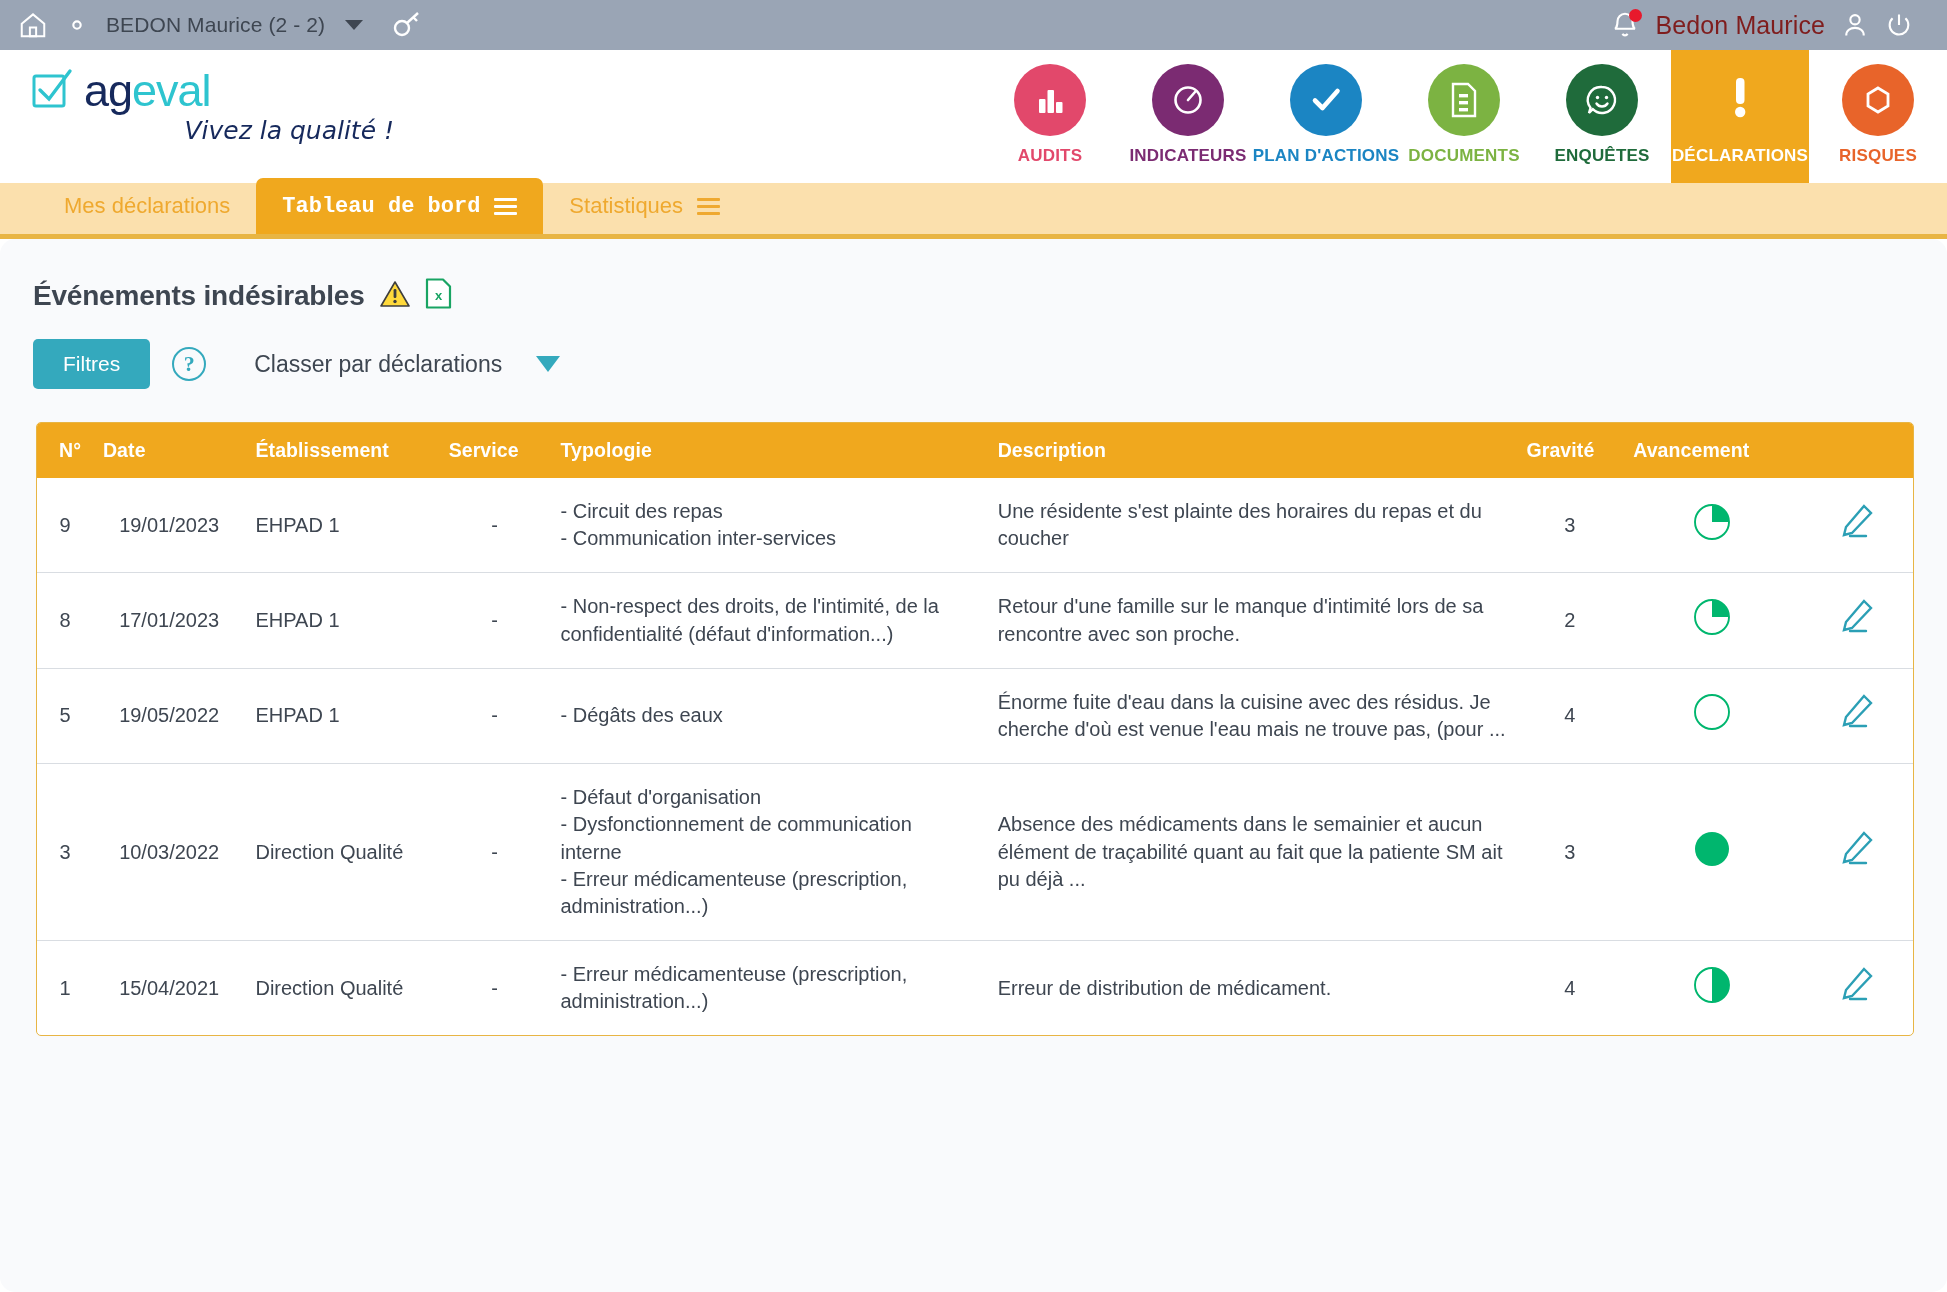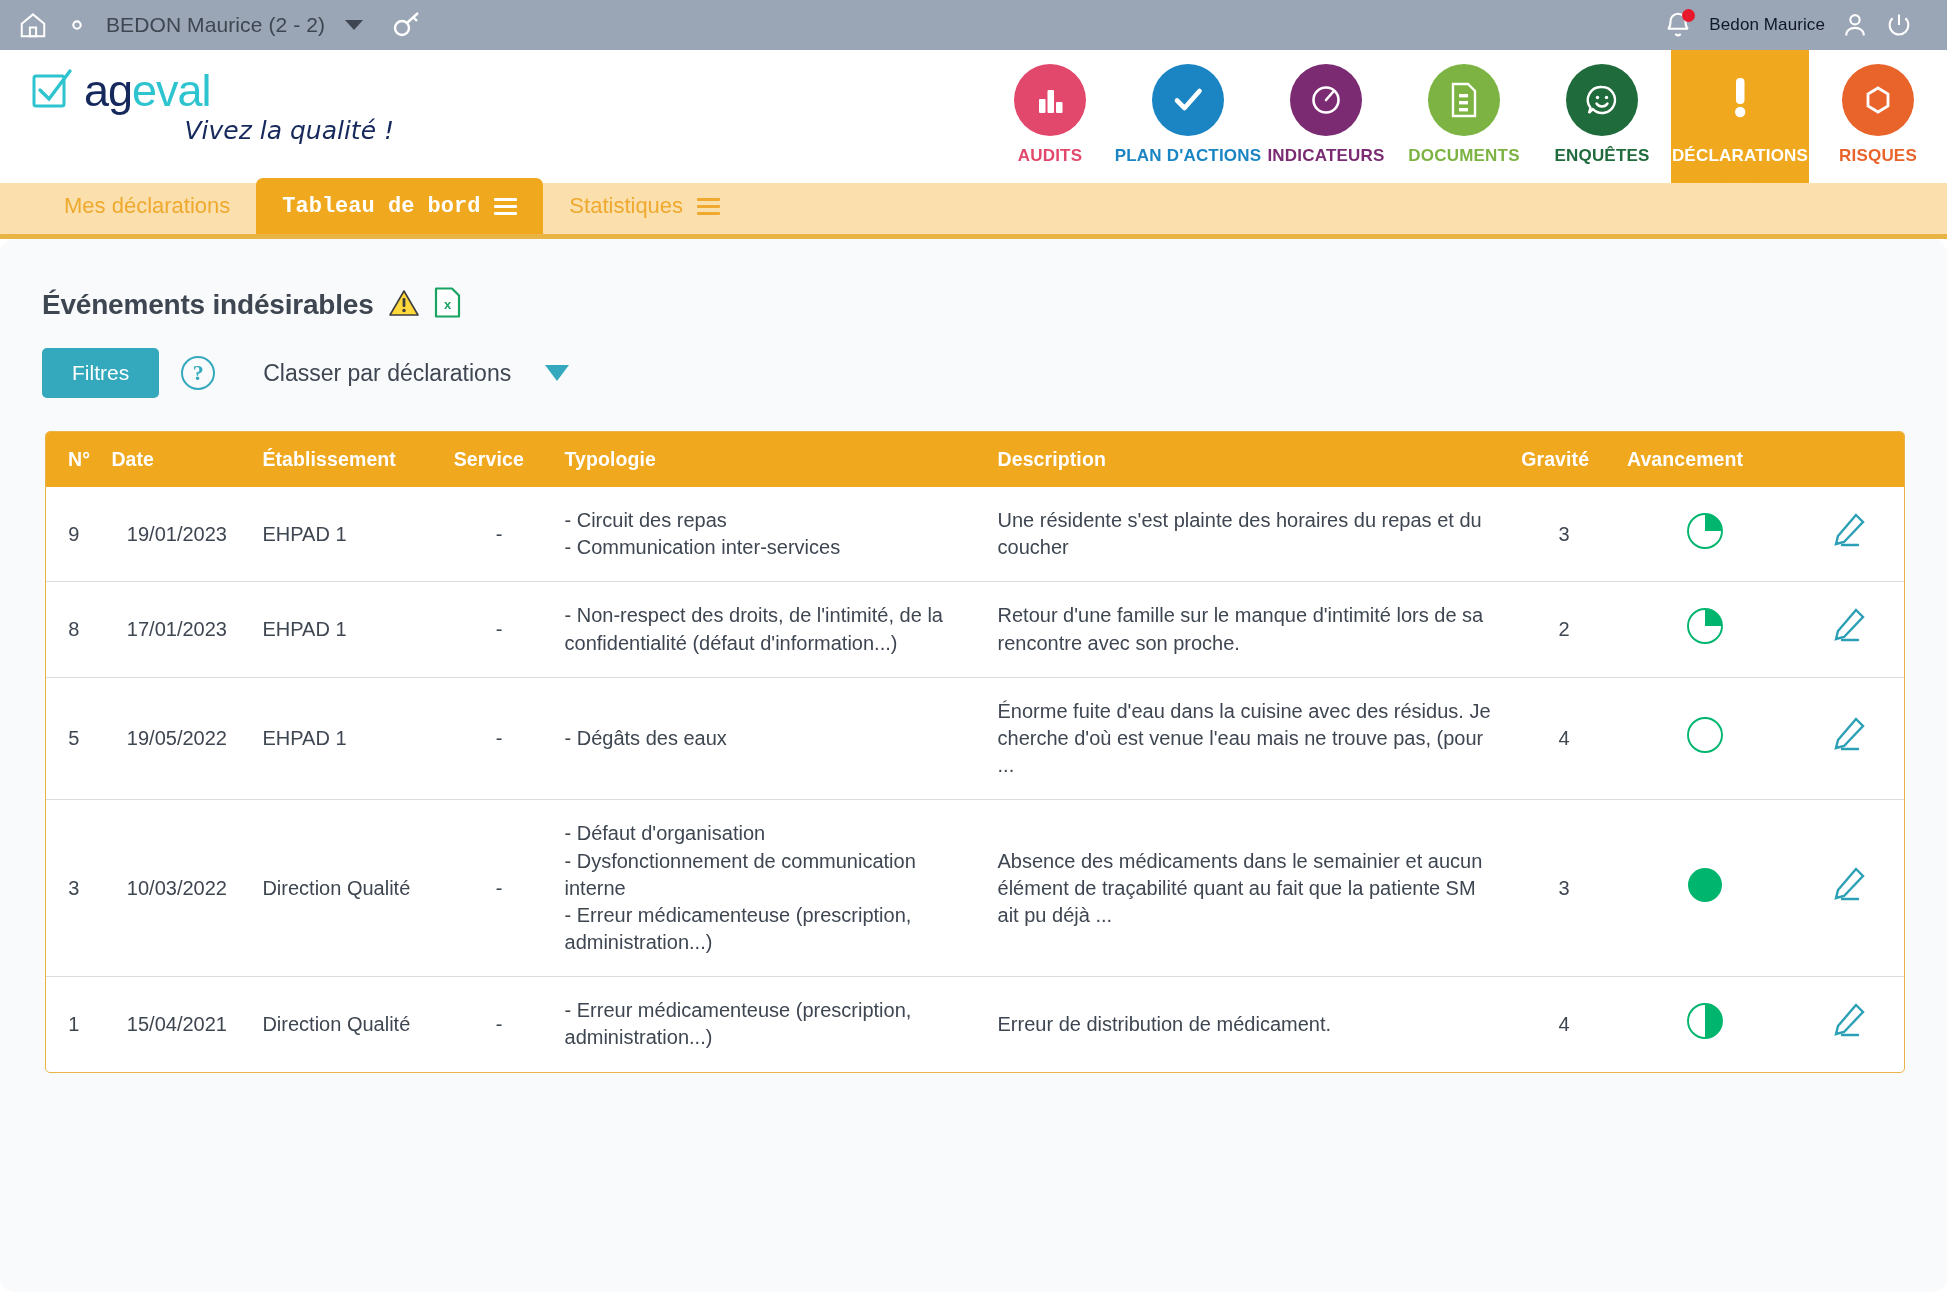--- a/index.html
+++ b/index.html
@@ -16,21 +16,21 @@
     background: #9aa5b5;
     display: flex;
     align-items: center;
     padding: 0 18px;
     color: #ffffff;
   }
   .topbar-left { display: flex; align-items: center; gap: 14px; }
   .topbar-right { margin-left: auto; display: flex; align-items: center; gap: 16px; padding-right: 16px;}
   .tb-icon { display: inline-flex; align-items: center; justify-content: center; }
   .tb-user-name {
-    font-size: 17px; color: #0f172a; letter-spacing: .1px;
+    font-size: 25px; color: #7f1d1d; letter-spacing: .1px;
   }
   .tb-org {
     font-size: 21px; color: #3e4651; letter-spacing: .1px;
   }
   .chev-down {
     width: 0; height: 0;
     border-left: 9px solid transparent;
     border-right: 9px solid transparent;
     border-top: 10px solid #3e4651;
     margin-left: 6px;
@@ -124,21 +124,21 @@
     background: #f0a81e;
     color: #ffffff;
     font-weight: 700;
     border-radius: 7px 7px 0 0;
     font-family: Liberation Mono, monospace;
   }
   .burger { display: inline-flex; flex-direction: column; gap: 4px; }
   .burger i { display:block; width: 23px; height: 3px; background: currentColor; border-radius: 1px; }
 
   
-  .page { background: #f9fafc; height: calc(1292px - 50px - 133px - 56px); padding: 12px; border-radius: 15px; }
+  .page { background: #f9fafc; height: calc(1292px - 50px - 133px - 56px); padding: 3px; border-radius: 15px; }
 
   .page-title-row {
     display: flex; align-items: center; gap: 15px;
     padding: 36px 0 0 30px;
   }
   .page-title {
     font-size: 28px; font-weight: 700; color: #3e4651;
     letter-spacing: -.2px;
   }
 
@@ -288,36 +288,36 @@
         <svg width="34" height="34" viewBox="0 0 34 34" fill="#fff">
           <rect x="6" y="16" width="6.5" height="14" rx="1"></rect>
           <rect x="14.5" y="7" width="6.5" height="23" rx="1"></rect>
           <rect x="23" y="19" width="6.5" height="11" rx="1"></rect>
         </svg>
       </div>
       <div class="nav-label" style="color:#e2486b">AUDITS</div>
     </div>
 
     <div class="nav-item">
-      <div class="nav-circle" style="background:#1b85c3">
-        <svg width="40" height="40" viewBox="0 0 40 40" fill="none" stroke="#fff" stroke-width="4.6" stroke-linecap="round" stroke-linejoin="round">
-          <path d="M9 20.5 L16.5 28 L31.5 11"></path>
-        </svg>
-      </div>
-      <div class="nav-label" style="color:#1b85c3">PLAN D'ACTIONS</div>
-    </div>
-
-    <div class="nav-item">
       <div class="nav-circle" style="background:#7b2b72">
         <svg width="38" height="38" viewBox="0 0 38 38" fill="none" stroke="#fff" stroke-width="2.6">
           <circle cx="19" cy="19" r="12.5"></circle>
           <path d="M19 19 L26 11" stroke-linecap="round"></path>
         </svg>
       </div>
       <div class="nav-label" style="color:#7b2b72">INDICATEURS</div>
+    </div>
+
+    <div class="nav-item">
+      <div class="nav-circle" style="background:#1b85c3">
+        <svg width="40" height="40" viewBox="0 0 40 40" fill="none" stroke="#fff" stroke-width="4.6" stroke-linecap="round" stroke-linejoin="round">
+          <path d="M9 20.5 L16.5 28 L31.5 11"></path>
+        </svg>
+      </div>
+      <div class="nav-label" style="color:#1b85c3">PLAN D'ACTIONS</div>
     </div>
 
     <div class="nav-item">
       <div class="nav-circle" style="background:#7cb342">
         <svg width="34" height="38" viewBox="0 0 34 38" fill="none" stroke="#fff" stroke-width="2.4">
           <path d="M6 3 h15 l7 7 v25 h-22 z"></path>
           <rect x="12" y="13" width="9" height="3.4" fill="#fff" stroke="none"></rect>
           <rect x="12" y="20" width="9" height="3.4" fill="#fff" stroke="none"></rect>
           <rect x="12" y="27" width="9" height="3.4" fill="#fff" stroke="none"></rect>
         </svg>

